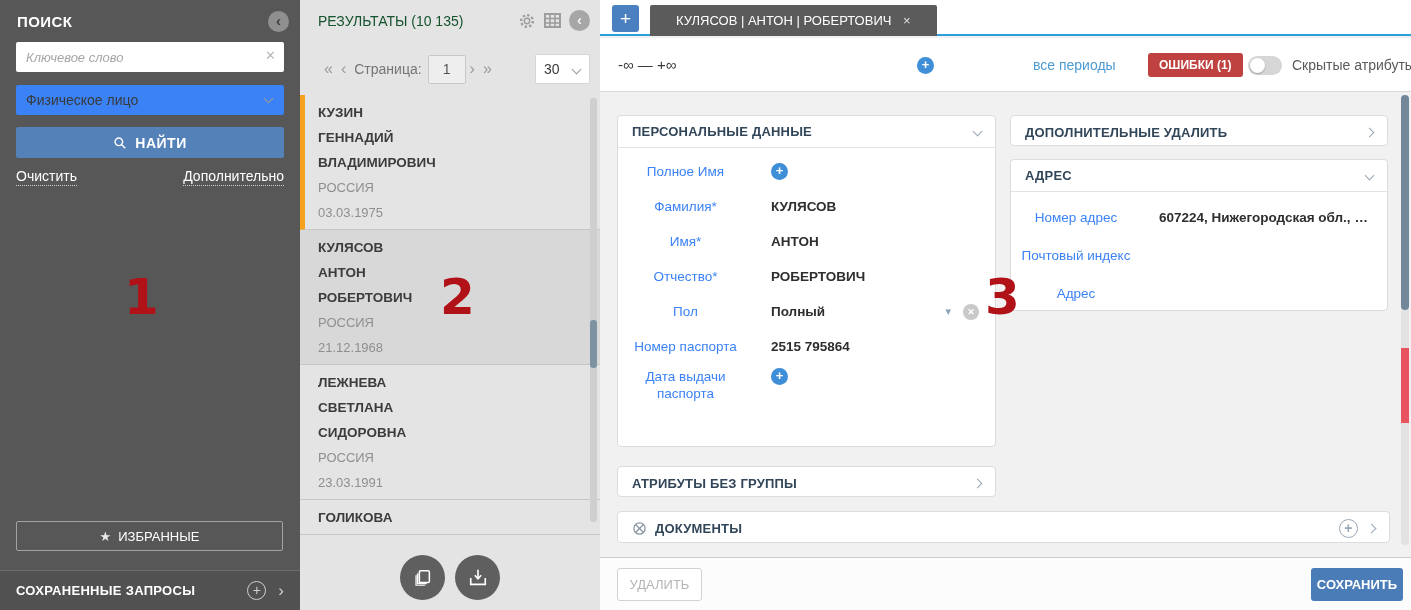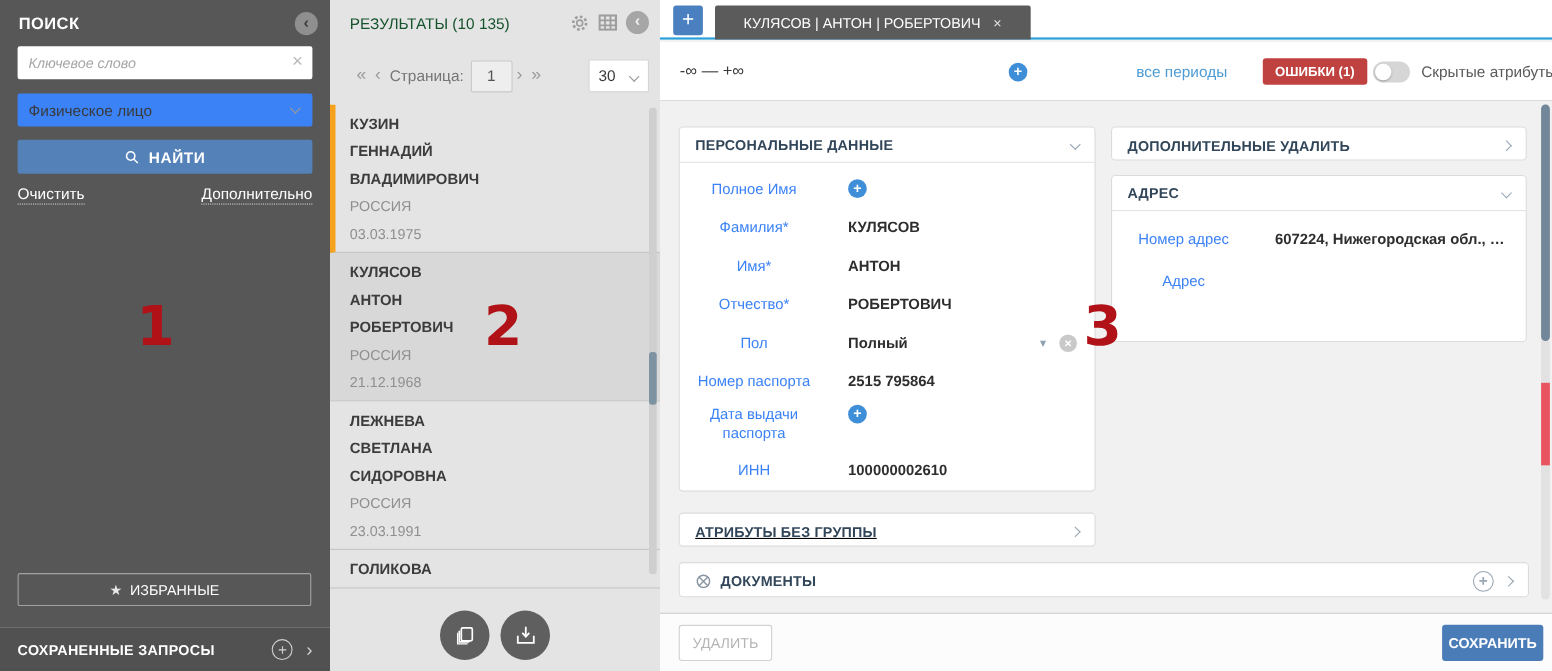--- a/index.html
+++ b/index.html
@@ -71,21 +71,21 @@
 
   .rp-content { position:absolute; left:0; right:0; top:92px; height:465px; background:#f1f1f1; }
   .card { position:absolute; background:#fff; border:1px solid #dcdcdc; border-radius:4px; }
   .card-header { height:32px; display:flex; align-items:center; padding:0 14px; color:#32465a; font-weight:bold; font-size:13px; letter-spacing:.2px; cursor:pointer; }
   .card-header .hdr-spacer { flex:1; }
   .card.personal { left:17px; top:23px; width:379px; height:332px; }
   .card.personal .card-header { border-bottom:1px solid #e3e3e3; }
   .card.additional { left:410px; top:23px; width:378px; height:31px; }
   .card.address { left:410px; top:67px; width:378px; height:152px; }
   .card.address .card-header { border-bottom:1px solid #e3e3e3; }
-  .card.ungrouped { left:17px; top:374px; width:379px; height:31px;text-decoration:underline; }
+  .card.ungrouped { left:17px; top:374px; width:379px; height:31px; }
   .card.documents { left:17px; top:419px; width:773px; height:32px; }
   .doc-knot { margin-right:8px; display:flex; align-items:center; }
   .doc-right { display:flex; align-items:center; gap:10px; }
 
   .fields { padding-top:6px; }
   .frow { display:flex; align-items:center; height:35px; padding:0 16px 0 0; }
   .frow.tall { height:46px; align-items:flex-start; padding-top:4px; }
   .flabel { width:135px; text-align:center; color:#3b82f6; font-size:13.5px; line-height:17px; flex-shrink:0; }
   .fvalue { margin-left:18px; font-size:13.5px; font-weight:bold; color:#2e2e2e; white-space:nowrap; overflow:hidden; text-overflow:ellipsis; }
   .frow .addplus { margin-left:18px; }
@@ -294,24 +294,20 @@
             <span class="val-clear">✕</span>
           </div>
           <div class="frow">
             <span class="flabel">Номер паспорта</span>
             <span class="fvalue">2515 795864</span>
           </div>
           <div class="frow tall">
             <span class="flabel">Дата выдачи паспорта</span>
             <span class="blue-plus addplus">+</span>
           </div>
-          <div class="frow">
-            <span class="flabel">ИНН</span>
-            <span class="fvalue">100000002610</span>
-          </div>
         </div>
       </div>
 
       <div class="card additional">
         <div class="card-header">
           <span>ДОПОЛНИТЕЛЬНЫЕ УДАЛИТЬ</span>
           <span class="hdr-spacer"></span>
           <span class="chev right"></span>
         </div>
       </div>
@@ -319,20 +315,24 @@
       <div class="card address">
         <div class="card-header">
           <span>АДРЕС</span>
           <span class="hdr-spacer"></span>
           <span class="chev down"></span>
         </div>
         <div class="fields">
           <div class="frow">
             <span class="flabel">Номер адрес</span>
             <span class="fvalue">607224, Нижегородская обл., Ар…</span>
+          </div>
+          <div class="frow">
+            <span class="flabel">Почтовый индекс</span>
+            <span class="fvalue"></span>
           </div>
           <div class="frow">
             <span class="flabel">Адрес</span>
             <span class="fvalue"></span>
           </div>
         </div>
       </div>
 
       <div class="card ungrouped">
         <div class="card-header">

